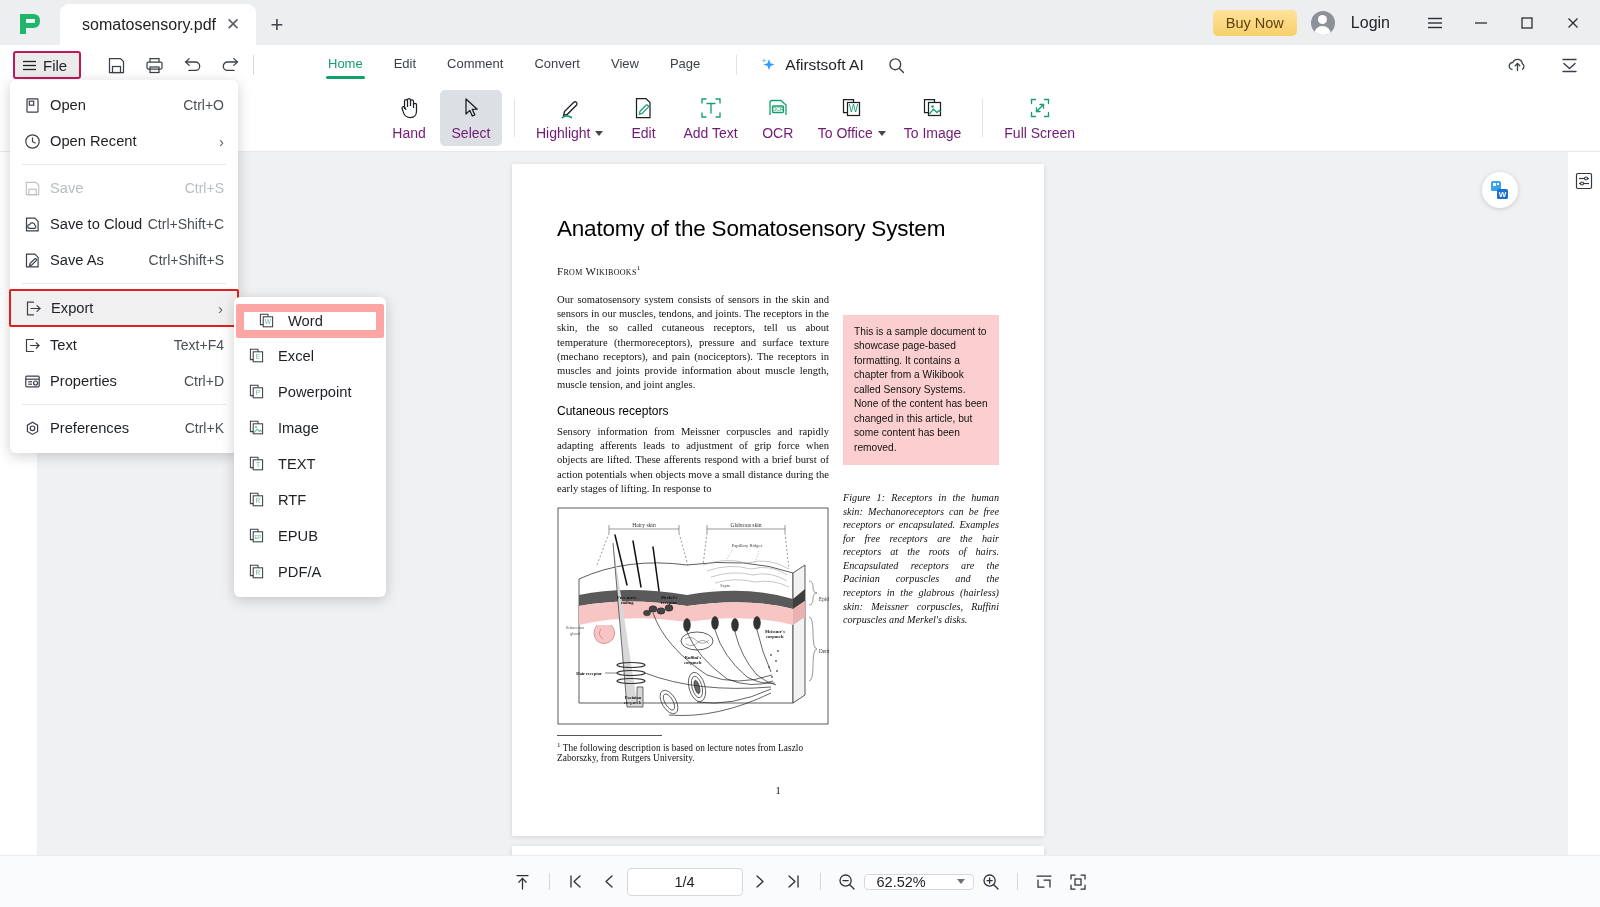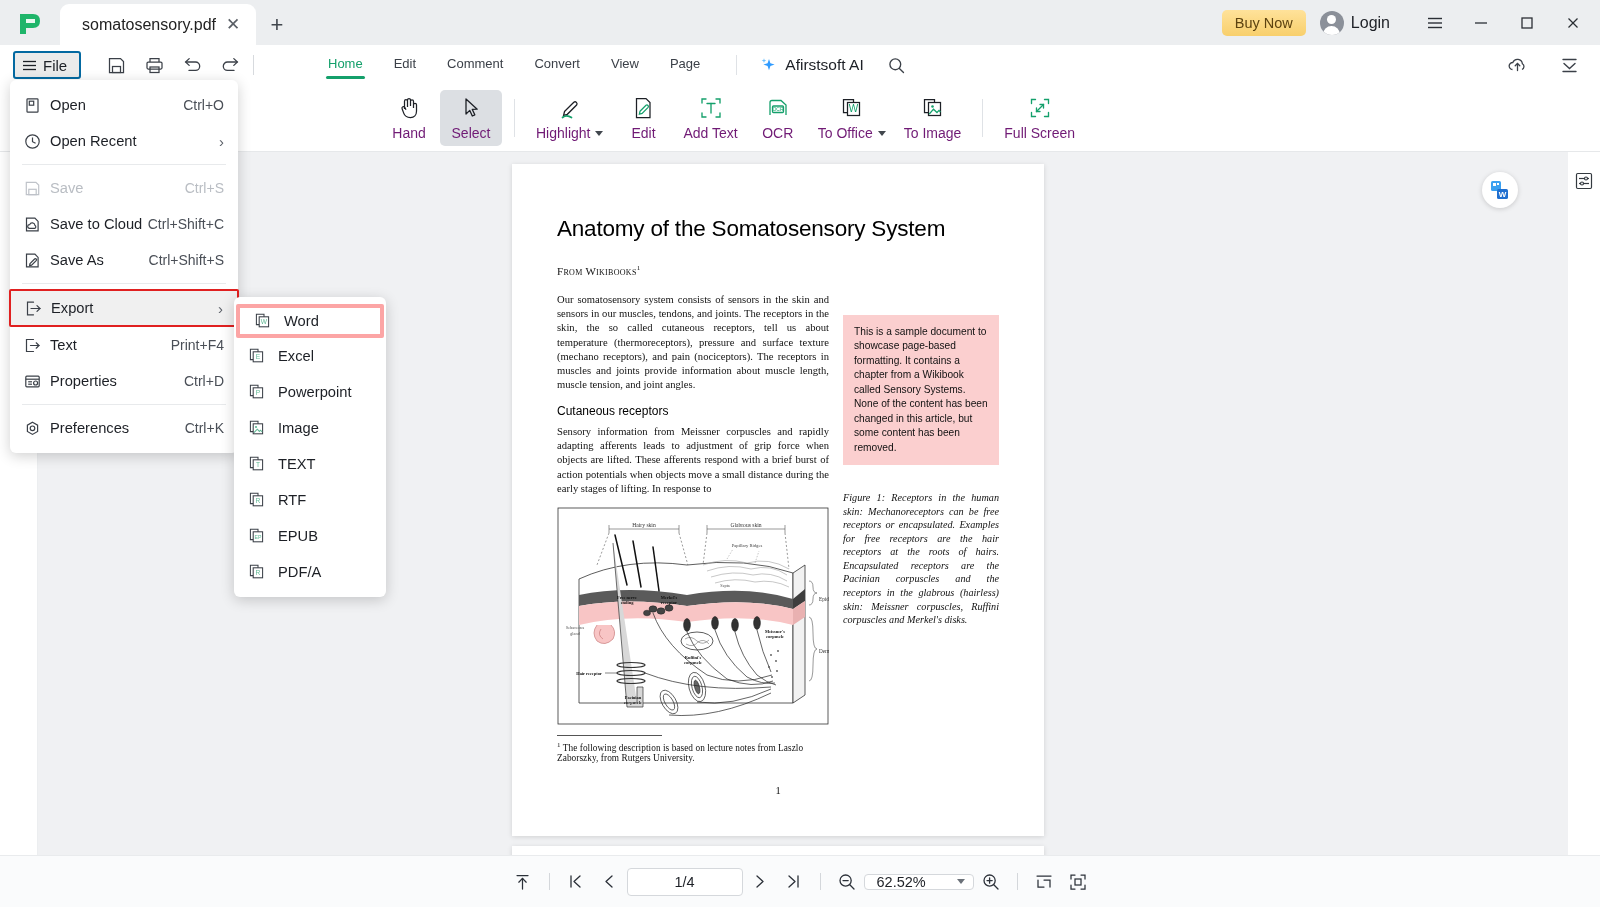--- a/index.html
+++ b/index.html
@@ -47,21 +47,21 @@
     padding-right: 4px;
     text-align: right;
   }
   .buy-now {
     height: 26px; padding: 0 13px; border-radius: 5px;
     background: linear-gradient(180deg,#ffe29a 0%, #f8cf6c 100%);
     color: #5d4310; font-size: 14.5px; display: flex; align-items: center;
     margin-right: 14px;
   }
   .login {
-    display: flex; align-items: center; gap: 7px; margin-right: 22px;
+    display: flex; align-items: center; gap: 16px; margin-right: 22px;
     color: #1d2026; font-size: 16px;
   }
   .avatar-circle {
     width: 24px; height: 24px; border-radius: 50%;
     background: #8b9099; position: relative; overflow: hidden;
   }
   .avatar-circle::before {
     content: ''; position: absolute; width: 9px; height: 9px;
     border-radius: 50%; background: #fff; left: 7.5px; top: 4px;
   }
@@ -74,21 +74,21 @@
     justify-content: center; color: #2b2f35;
   }
 
   
   .ribbon-top {
     position: absolute; top: 45px; left: 0; width: 1600px; height: 40px;
     background: #fff; display: flex; align-items: center;
   }
   .file-btn {
     margin-left: 13px; width: 68px; height: 28px;
-    background: #ebebeb; border: 2px solid #0369a1; border-radius: 3px;
+    background: #ebebeb; border: 2px solid #be185d; border-radius: 3px;
     display: flex; align-items: center; gap: 6px; padding-left: 7px;
     font-size: 15px; color: #1d2026;
   }
   .quick-tools { display: flex; align-items: center; gap: 8px; margin-left: 20px; }
   .qt { width: 30px; height: 28px; display: flex; align-items: center; justify-content: center; color: #3b4048; }
   .qt.sep { width: 1px; height: 20px; background: #d7dade; }
 
   .menu-tabs { display: flex; align-items: center; gap: 3px; margin-left: 60px; }
   .mtab {
     font-size: 13px; color: #3b4048; padding: 4px 14px 8px;
@@ -235,21 +235,21 @@
     position: absolute; left: 234px; top: 297px; width: 152px;
     background: #fff; border-radius: 6px;
     box-shadow: 0 3px 14px rgba(0,0,0,.19); padding: 7px 0;
     z-index: 45;
   }
   .sm-item {
     height: 36px; display: flex; align-items: center; gap: 11px;
     padding: 0 14px; font-size: 14.7px; color: #1d2026;
   }
   .sm-item.highlight {
-    border: 4px solid #fca5a5; border-radius: 2px; height: 34px;
+    border: 8px solid #fca5a5; border-radius: 2px; height: 34px;
     margin: 0 2px;
   }
   .fico { width: 19px; height: 19px; flex: none; }
 </style>
 </head>
 <body>
 
 <div id="app">
 
   <div class="titlebar">
@@ -826,21 +826,21 @@
 
     <div class="fm-item">
       <span class="ico">
         <svg width="17" height="17" viewBox="0 0 17 17" fill="none" stroke="#3b4048" stroke-width="1.2" stroke-linecap="round">
           <path d="M9.5 2.5h-7v12h7"></path>
             <line x1="6.5" y1="8.5" x2="15" y2="8.5"></line>
             <polyline points="12.2,5.8 15,8.5 12.2,11.2"></polyline>
         </svg>
       </span>
       <span class="lbl">Text</span>
-      <span class="sc">Print+F4</span>
+      <span class="sc">Text+F4</span>
     </div>
 
     <div class="fm-item">
       <span class="ico">
         <svg width="17" height="17" viewBox="0 0 17 17" fill="none" stroke="#3b4048" stroke-width="1.2">
           <rect x="1.8" y="3.2" width="13.4" height="10.6" rx="1"></rect>
           <line x1="1.8" y1="6.2" x2="15.2" y2="6.2"></line>
           <line x1="4.2" y1="8.8" x2="8" y2="8.8"></line>
             <line x1="4.2" y1="11.2" x2="8" y2="11.2"></line>
           <circle cx="11.6" cy="10" r="2"></circle>

